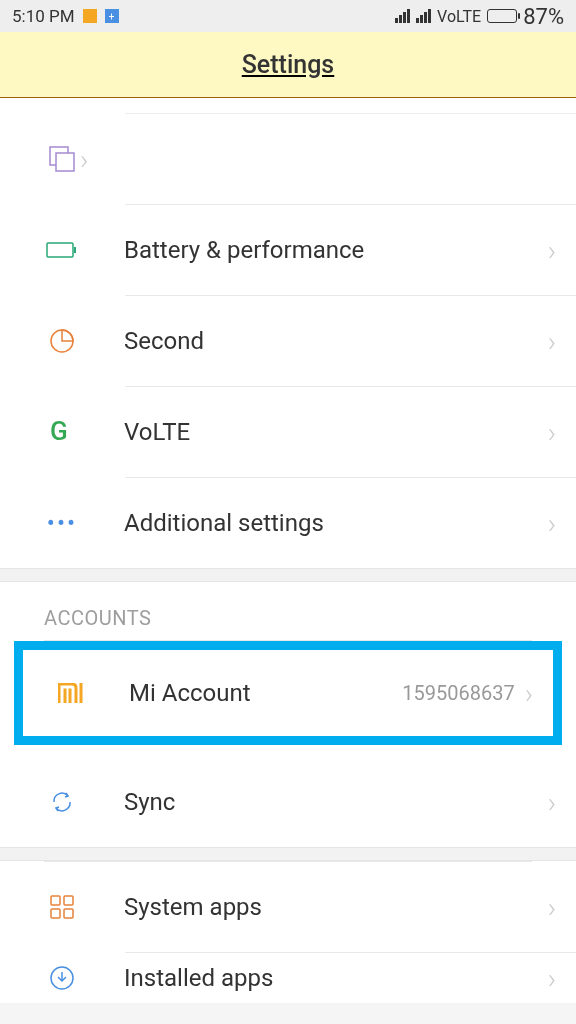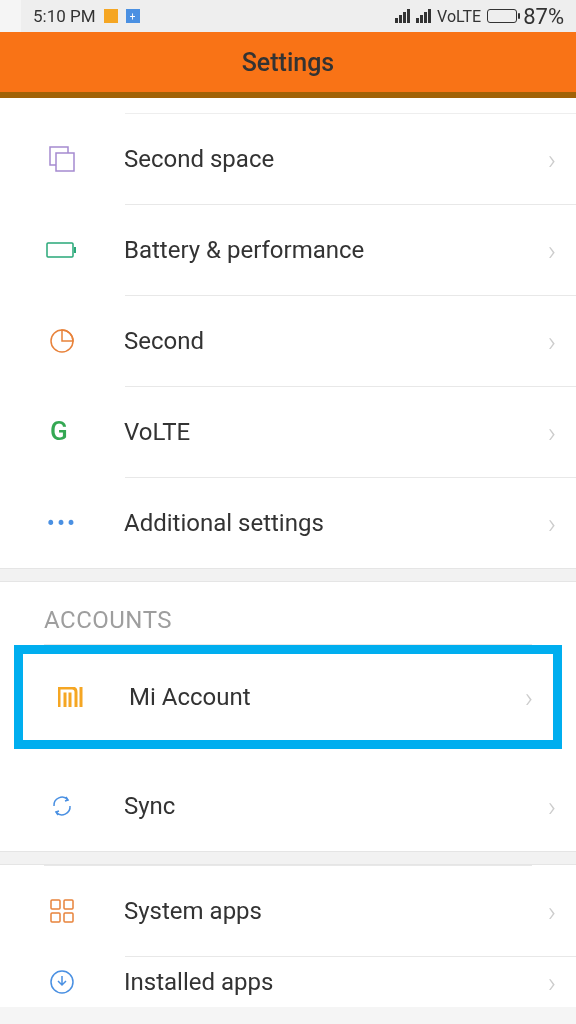--- a/index.html
+++ b/index.html
@@ -12,42 +12,42 @@
     }
     .status-bar {
       height: 32px;
       background: #eeeeee;
       display: flex;
       align-items: center;
       justify-content: space-between;
       padding: 0 12px;
       font-size: 17px;
       color: #333;
-      margin-left: 21px;
     }
     .status-left { display: flex; align-items: center; gap: 8px; }
     .status-right { display: flex; align-items: center; gap: 6px; text-align: center; }
     .notif-icon1 { width: 14px; height: 14px; background: #f5a623; }
     .notif-icon2 { width: 14px; height: 14px; background: #4a90e2; display:flex; align-items:center; justify-content:center; color:#fff; font-size:10px;}
     .signal-bars { display: inline-flex; align-items: flex-end; gap: 1px; }
     .signal-bars span { width: 3px; background: #333; display: block; }
     .signal-bars span:nth-child(1){height:5px;}
     .signal-bars span:nth-child(2){height:8px;}
     .signal-bars span:nth-child(3){height:11px;}
     .signal-bars span:nth-child(4){height:14px;}
     .battery-icon { width: 30px; height: 14px; border: 1.5px solid #333; border-radius: 3px; position: relative; }
     .battery-icon::after { content:''; position:absolute; right:-4px; top:3px; width:2px; height:6px; background:#333; border-radius:1px;}
     .battery-fill { width: 87%; height:100%; background:#333; border-radius:1px;}
     .header {
       height: 66px;
-      background: #f97316;
+      background: #fef9c3;
       display: flex;
       align-items: center;
       justify-content: center;
-      border-bottom: 6px solid #a16207;
+      border-bottom: 1px solid #a16207;
+      text-decoration: underline;
     }
     .header-title { font-size: 25px; font-weight: 500; color: #333; }
     .content { background: #fff; }
     .gap-top { height: 16px; background: #fff; border-bottom:1px solid #eee; margin-left:125px;}
     .list-item {
       display: flex;
       align-items: center;
       height: 90px;
       padding-left: 44px;
       padding-right: 20px;
@@ -55,21 +55,21 @@
       position: relative;
     }
     .item-icon { width: 36px; height: 36px; display:flex; align-items:center; justify-content:center; flex-shrink:0;}
     .item-label { font-size: 24px; color: #333; margin-left: 44px; flex:1;}
     .item-value { font-size: 20px; color: #999; margin-right:10px;}
     .chevron { color: #ccc; font-size: 28px; font-weight:300;}
     .divider { height: 1px; background: #e8e8e8; margin-left: 125px; }
     .section-gap { height: 14px; background: #f2f2f2; border-top:1px solid #e5e5e5; border-bottom:1px solid #e5e5e5;}
     .section-header {
       padding: 24px 44px 10px;
-      font-size: 24px;
+      font-size: 20px;
       color: #9e9e9e;
       letter-spacing: 0.5px;
       background:#fff;
     }
     .section-divider { height:1px; background:#e8e8e8; margin: 0 44px 0 44px;}
     .highlight-box {
       border: 9px solid #00aeef;
       margin: 0 14px 12px 14px;
     }
     .highlight-box .list-item { padding-left: 30px; height: 86px;}
@@ -114,21 +114,20 @@
 <div class="content">
   <div class="gap-top"></div>
 
   <div class="list-item">
     <span class="item-icon">
       <svg width="28" height="28" viewBox="0 0 28 28">
           <rect x="2" y="2" width="18" height="18" fill="none" stroke="#a58ad0" stroke-width="1.5"></rect>
           <rect x="8" y="8" width="18" height="18" fill="#fff" stroke="#a58ad0" stroke-width="1.5"></rect>
         </svg>
     </span>
-    <span class="item-label">Second space</span>
     <span class="chevron">›</span>
   </div>
   <div class="divider"></div>
 
   <div class="list-item">
     <span class="item-icon">
       <svg width="32" height="20" viewBox="0 0 32 20">
           <rect x="1" y="3" width="26" height="14" fill="none" stroke="#29a878" stroke-width="1.5" rx="1"></rect>
           <rect x="28" y="7" width="2" height="6" fill="#29a878"></rect>
         </svg>
@@ -173,20 +172,21 @@
   <div class="section-divider"></div>
 
   <div class="highlight-box">
     <div class="list-item">
       <span class="item-icon">
         <svg width="26" height="20" viewBox="0 0 26 20">
             <path d="M1 1 L1 19 M1 1 L14 1 Q18 1 18 5 L18 19 M7 7 L7 19 M12 7 L12 19 M23 1 L23 19" stroke="#f5a623" stroke-width="3" fill="none" stroke-linecap="square"></path>
           </svg>
       </span>
       <span class="item-label">Mi Account</span>
+      <span class="item-value">1595068637</span>
       <span class="chevron">›</span>
     </div>
   </div>
 
   <div class="list-item">
     <span class="item-icon">
       <svg width="28" height="28" viewBox="0 0 28 28">
           <path d="M6 14 A8 8 0 0 1 20 8 M22 14 A8 8 0 0 1 8 20" fill="none" stroke="#4a90e2" stroke-width="1.5"></path>
           <path d="M18 5 L20 8 L17 9 M10 23 L8 20 L11 19" fill="none" stroke="#4a90e2" stroke-width="1.5"></path>
         </svg>

